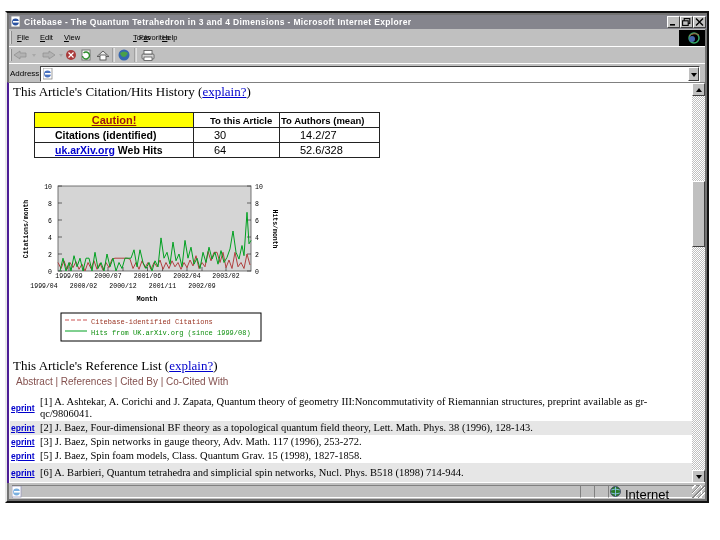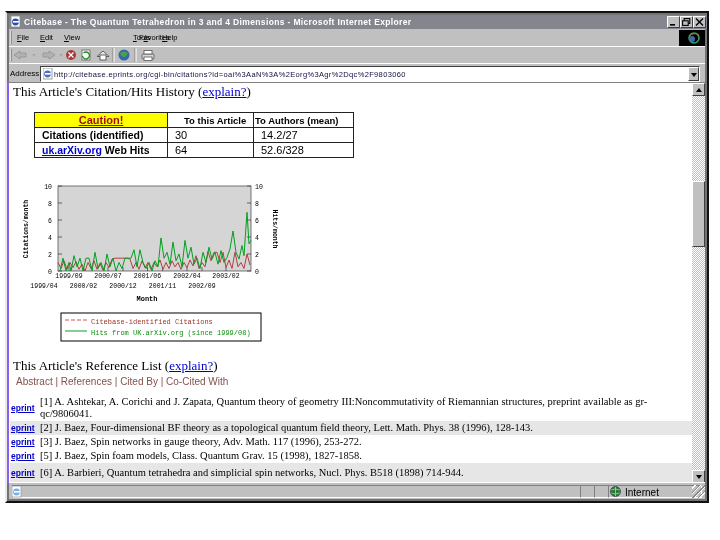--- a/index.html
+++ b/index.html
@@ -19,39 +19,39 @@
 
 #toolbar{position:absolute;left:2px;top:33px;right:2px;height:16px;background:#c0c0c0;border-top:1px solid #fff;}
 
 #addr{position:absolute;left:2px;top:50px;right:2px;height:19px;background:#c0c0c0;border-top:1px solid #fff;}
 #addr .lbl{position:absolute;left:1px;top:5px;font-size:8px;color:#000;}
 #addrbox{position:absolute;left:31px;top:2px;right:5px;height:14px;background:#fff;border-top:1px solid #404040;border-left:1px solid #404040;border-bottom:1px solid #fff;border-right:1px solid #fff;}
 #addrbox .url{position:absolute;left:13px;top:3px;font-size:7.5px;color:#101040;white-space:nowrap;letter-spacing:0.35px;}
 #addrdrop{position:absolute;right:0;top:0;width:11px;height:14px;background:#c0c0c0;border-top:1px solid #fff;border-left:1px solid #fff;border-right:1px solid #404040;border-bottom:1px solid #404040;box-sizing:border-box;}
 #addrdrop:after{content:"";position:absolute;left:2px;top:5px;border-left:3px solid transparent;border-right:3px solid transparent;border-top:4px solid #000;}
 
-#content{position:absolute;left:0px;top:69px;right:2px;bottom:18px;background:#fff;border-top:1px solid #808080;border-left:2px solid #8b5cf6;overflow:hidden;}
+#content{position:absolute;left:0px;top:69px;right:2px;bottom:18px;background:#fff;border-top:1px solid #808080;border-left:2px solid #4c1d95;overflow:hidden;}
 
 #vscroll{position:absolute;right:0;top:0;width:13px;bottom:0;background-color:#c0c0c0;background-image:linear-gradient(45deg,#fff 25%,transparent 25%,transparent 75%,#fff 75%),linear-gradient(45deg,#fff 25%,transparent 25%,transparent 75%,#fff 75%);background-size:2px 2px;background-position:0 0,1px 1px;}
 .sbtn{position:absolute;left:0;width:13px;height:13px;background:#c0c0c0;border-top:1px solid #fff;border-left:1px solid #fff;border-right:1px solid #404040;border-bottom:1px solid #404040;box-sizing:border-box;}
 #sthumb{position:absolute;left:0;top:98px;width:13px;height:66px;background:#c0c0c0;border-top:1px solid #fff;border-left:1px solid #fff;border-right:1px solid #404040;border-bottom:1px solid #404040;box-sizing:border-box;}
 .arr{position:absolute;left:3px;width:0;height:0;}
 
 #status{position:absolute;left:2px;right:2px;bottom:2px;height:16px;background:#c0c0c0;border-top:1px solid #fff;font-size:8px;color:#000;}
 .seg{position:absolute;top:2px;bottom:1px;border:1px solid;border-color:#808080 #fff #fff #808080;}
 #grip{position:absolute;right:0px;bottom:1px;width:13px;height:13px;background:linear-gradient(135deg,transparent 0 2px,#fff 2px 3px,transparent 3px 5px,#888 5px 6px,#fff 6px 7px,transparent 7px 9px,#888 9px 10px,#fff 10px 11px,transparent 11px 13px,#888 13px 14px,#fff 14px 15px,transparent 15px);}
 
 .serif{font-family:"Liberation Serif",serif;}
 #h1{position:absolute;left:4px;top:1px;font-size:13px;color:#000;}
 #h2{position:absolute;left:4px;top:275px;font-size:13px;color:#000;}
 a.lk{color:#0000cc;text-decoration:underline;}
 #navlinks{position:absolute;left:7px;top:293px;font-size:10px;color:#84504e;}
 
 #ctable{position:absolute;left:25px;top:29px;border-collapse:collapse;font-size:11px;}
-#ctable td{border:1px solid #222;padding:0 7px;height:14px;white-space:nowrap;}
+#ctable td{border:1px solid #222;padding:0 20px;height:14px;white-space:nowrap;}
 #ctable .cau{background:#ffff00;text-align:center;color:#991111;font-weight:bold;text-decoration:underline;}
 #ctable .hd{font-weight:bold;font-size:9.5px;padding:0 1px;}
 #ctable .lab{font-weight:bold;font-size:10.5px;margin-top:11px;}
 
 #chart{position:absolute;left:8px;top:96px;}
 
 #reftable{position:absolute;left:1px;top:312px;width:691px;border-collapse:collapse;font-size:10.5px;line-height:12px;}
 #reftable td{padding:0;vertical-align:middle;}
 #reftable td.ep{width:29px;padding-left:1px;font-size:8.5px;font-weight:bold;white-space:nowrap;}
 #reftable td.tx{font-family:"Liberation Serif",serif;color:#000;}
@@ -122,21 +122,20 @@
     </svg>
   </div>
   <div id="addr">
     <span class="lbl">Address</span>
     <div id="addrbox">
       <svg style="position:absolute;left:2px;top:1px;" width="11" height="12" viewBox="0 0 11 12">
             <rect x="0" y="0" width="9" height="11" fill="#fff" stroke="#888" stroke-width="0.8"></rect>
             <circle cx="4.5" cy="6" r="3.4" fill="#4a72c0"></circle>
             <rect x="2" y="5" width="6" height="1.6" fill="#fff"></rect>
           </svg>
-      <span class="url">http://citebase.eprints.org/cgi-bin/citations?id=oai%3AaN%3A%2Eorg%3Agr%2Dqc%2F9803060</span>
       <div id="addrdrop"></div>
     </div>
   </div>
   <div id="content">
     <div id="h1" class="serif">This Article's Citation/Hits History (<a class="lk" href="#">explain?</a>)</div>
     <table id="ctable">
       <tbody>
             <tr>
               <td class="cau" style="width:118px;">Caution!</td>
               <td class="hd" style="width:68px;padding-left:16px;">To this Article</td>
@@ -260,17 +259,17 @@
     <svg style="position:absolute;left:3px;top:3px;" width="11" height="12" viewBox="0 0 11 12">
           <rect x="0" y="0" width="9" height="11" fill="#fff" stroke="#99b" stroke-width="0.8"></rect>
           <circle cx="4.5" cy="6" r="3.4" fill="#7ab0e0"></circle>
           <rect x="2" y="5" width="6" height="1.6" fill="#fff"></rect>
         </svg>
     <svg style="position:absolute;left:601px;top:3px;" width="11" height="11" viewBox="0 0 11 11">
           <circle cx="5.5" cy="5.5" r="5" fill="#2a7a2a"></circle>
           <path d="M1 4 q4 -2 9 0 M1 7 q4 2 9 0 M5.5 .5 v10" stroke="#9cf" fill="none" stroke-width="0.8"></path>
           <circle cx="5.5" cy="5.5" r="5" fill="none" stroke="#336" stroke-width="0.7"></circle>
         </svg>
-    <span style="position:absolute;left:616px;top:4px;font-size:10px;">Internet</span>
+    <span style="position:absolute;left:616px;top:4px;font-size:13px;">Internet</span>
     <div id="grip"></div>
   </div>
 </div>
 </div>
 
 </body></html>

